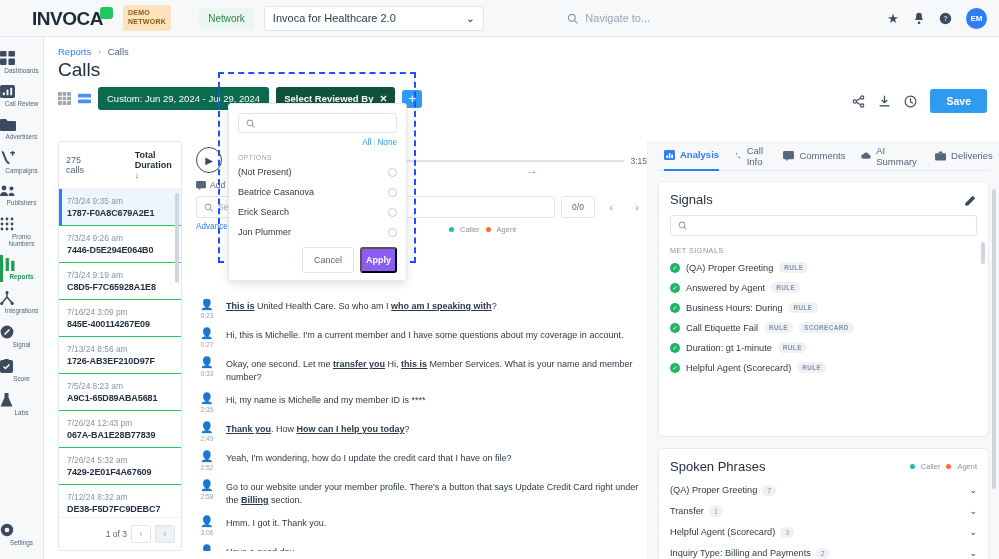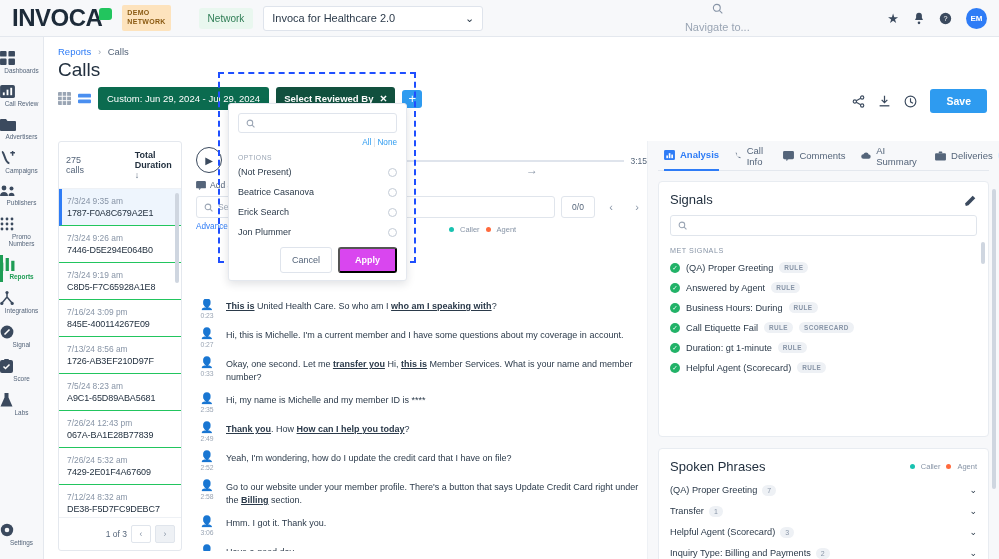--- a/index.html
+++ b/index.html
@@ -7,32 +7,32 @@
     width: 999px; height: 559px; overflow: hidden;
     font-family: "Liberation Sans", sans-serif;
     background: #ffffff; color: #2b3a4a; font-size: 11px;
     position: relative;
   }
   
   .topbar {
     height: 37px; background: #f7f8fa; border-bottom: 1px solid #e4e8ee;
     display: flex; align-items: center; padding: 0 12px; gap: 10px;
   }
-  .logo { font-size: 24px; font-weight: 800; letter-spacing: -.5px; color: #1d2b39; position: relative; }
+  .logo { font-size: 19px; font-weight: 800; letter-spacing: -.5px; color: #1d2b39; position: relative; margin-left: 20px; }
   .logo-bubble { display:inline-block; width:13px; height:12px; background:#22c55e; border-radius:3px 3px 3px 0; margin-left:-3px; vertical-align:6px; }
   .demo-badge {
     background: #fde3bd; color: #8a5a12; font-size: 7px; font-weight: 700;
     padding: 4px 5px; line-height: 1.25; border-radius: 2px; letter-spacing: .3px;
   }
   .net-label { color:#2e7d55; background:#e9f7ef; font-size:10px; padding:5px 9px; border-radius:3px; margin-left:18px;}
   .net-select {
     width: 220px; height: 25px; background:#fff; border:1px solid #dfe4ec; border-radius:3px;
     display:flex; align-items:center; justify-content:space-between; padding:0 8px; font-size:11px; color:#2b3a4a;
   }
-  .nav-search { margin-left:auto; display:flex; align-items:center; gap:7px; width:300px; color:#9aa5b4;flex-direction:column; }
+  .nav-search { margin-left:auto; display:flex; align-items:center; gap:7px; width:300px; color:#9aa5b4; }
   .hdr-icons { display:flex; align-items:center; gap:14px; margin-left:10px; }
   .avatar-em { width:21px;height:21px;border-radius:50%;background:#2e7cf6;color:#fff;font-size:8px;font-weight:700;display:flex;align-items:center;justify-content:center;}
   
   .rail {
     position:absolute; left:0; top:37px; width:44px; height:522px; background:#f7f8fa;
     border-right:1px solid #e4e8ee; padding-top:8px;
   }
   .rail-item { text-align:center; padding:6px 0 5px; color:#55657a; cursor:pointer; position:relative;}
   .rail-item .lbl { font-size:6.4px; margin-top:2px; display:block; color:#55657a;}
   .rail-item.active { color:#1f9d55; }
@@ -52,21 +52,21 @@
   .chip-dark { background:#11503e; color:#fff; font-size:9.5px; font-weight:600; padding:6px 8px; border-radius:3px; display:flex; align-items:center; gap:6px;}
   .plus-btn { width:20px;height:18px;background:#2e9bf0;color:#fff;border-radius:3px;display:flex;align-items:center;justify-content:center;font-size:13px;}
   .page-actions { position:absolute; right:12px; top:52px; display:flex; align-items:center; gap:13px; color:#55657a;}
   .save-btn { background:#2e9bf0; color:#fff; font-size:10.5px; font-weight:700; padding:6px 16px; border-radius:3px;}
   
   .calllist { position:absolute; left:14px; top:104px; width:124px; bottom:8px; border:1px solid #e4e8ee; border-radius:3px; background:#fff; display:flex; flex-direction:column;}
   .cl-head { display:flex; justify-content:space-between; align-items:center; padding:8px 7px; font-size:9px; color:#55657a; border-bottom:1px solid #eef1f5;gap:48px;}
   .cl-head b { color:#22303f; }
   .cl-body { flex:1; overflow:hidden; position:relative;}
   .cl-row { padding:7px 8px; border-bottom:1px solid #22c55e; font-size:8.4px; color:#8794a6; cursor:pointer;}
-  .cl-row .id { font-size:9px; color:#22303f; font-weight:400; margin-top:2px; letter-spacing:-.1px;}
+  .cl-row .id { font-size:9px; color:#22303f; font-weight:700; margin-top:2px; letter-spacing:-.1px;}
   .cl-row.sel { background:#eef5fd; border-left:3px solid #2e7cf6; padding-left:5px;}
   .cl-foot { display:flex; align-items:center; justify-content:flex-end; gap:4px; padding:7px 6px; font-size:8.5px; color:#55657a; border-top:1px solid #eef1f5;}
   .pg-btn { width:20px;height:18px;border:1px solid #e0e5ec;border-radius:2px;display:flex;align-items:center;justify-content:center;color:#8794a6;}
   .pg-btn.dk { background:#eef1f5;}
   .cl-scroll { position:absolute; right:2px; top:4px; width:4px; height:90px; background:#cfd6e0; border-radius:2px;}
   
   .center { position:absolute; left:146px; top:104px; right:352px; bottom:8px; }
   .player { display:flex; align-items:flex-start; gap:8px; padding:6px 0 0 6px;}
   .play-circle { width:26px;height:26px;border-radius:50%;border:1.6px solid #3b4a5e; display:flex;align-items:center;justify-content:center;color:#3b4a5e;font-size:10px;}
   .timeline { flex:1; padding-top:9px; display:flex; align-items:center; gap:6px; font-size:8.5px; color:#55657a;}
@@ -108,21 +108,21 @@
   .dash-box { position:absolute; left:218px; top:72px; width:198px; height:191px; border:2px dashed #1f4fff; pointer-events:none; z-index:40;}
   .dd { position:absolute; left:228px; top:103px; width:179px; background:#fff; border:1px solid #e4e8ee; border-radius:3px; box-shadow:0 3px 9px rgba(20,30,50,.13); z-index:45; padding:9px 9px 7px;}
   .dd-search { border:1px solid #dfe4ec; border-radius:3px; height:20px; display:flex;align-items:center;padding:0 7px; color:#9aa5b4;}
   .allnone { text-align:right; font-size:8.2px; color:#2e9bf0; margin-top:5px;}
   .allnone .bar { color:#cfd6e0; margin:0 2px;}
   .opt-lbl { font-size:6.8px; color:#9aa5b4; letter-spacing:.5px; margin:7px 0 6px;}
   .opt { display:flex; align-items:center; justify-content:space-between; font-size:9px; color:#2b3a4a; margin-bottom:10px;}
   .radio { width:9px;height:9px;border:1px solid #c3cbd6;border-radius:50%;}
   .dd-btns { display:flex; justify-content:flex-end; gap:6px; margin-top:2px;}
   .btn-cancel { border:1px solid #dfe4ec; border-radius:3px; font-size:9px; color:#55657a; padding:5px 11px; background:#fff;}
-  .btn-apply { background:#d946ef; color:#fff; font-size:9px; font-weight:600; padding:6px 15px; border-radius:3px;}
+  .btn-apply { background:#8b5cf6; color:#fff; font-size:9px; font-weight:600; padding:6px 4px; border-radius:3px;}
   .arrow-right { position:absolute; left:482px; top:126px; color:#8794a6; font-size:12px;}
   svg { display:block; }
 </style>
 </head>
 <body>
 
 <div class="topbar">
   <div class="logo">
     <span>INVOCA</span><span class="logo-bubble"></span>
   </div>

